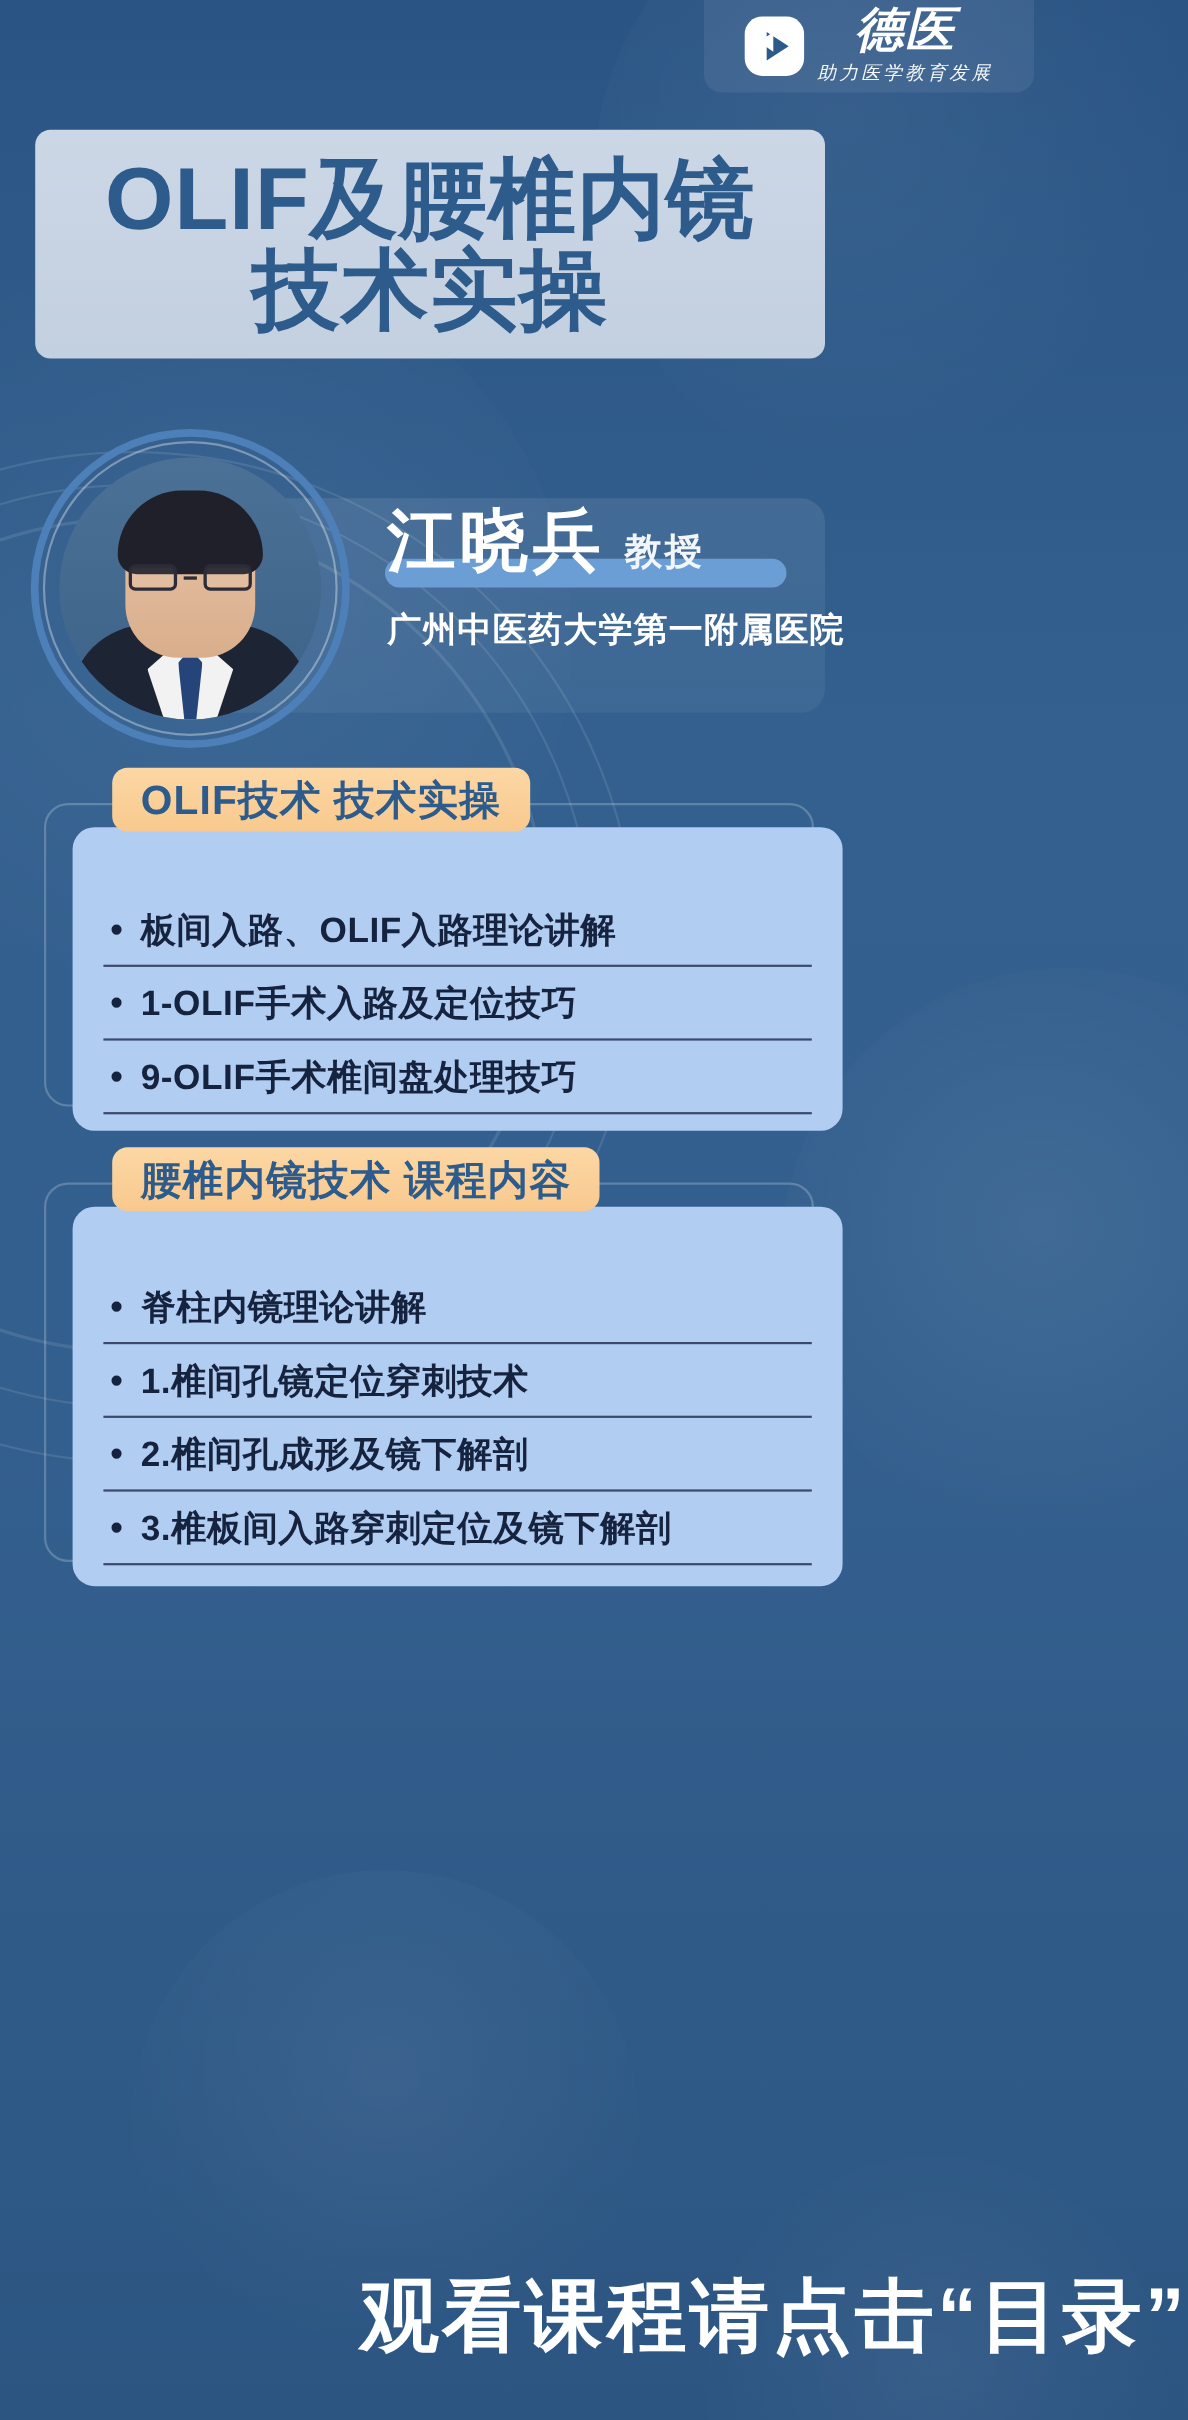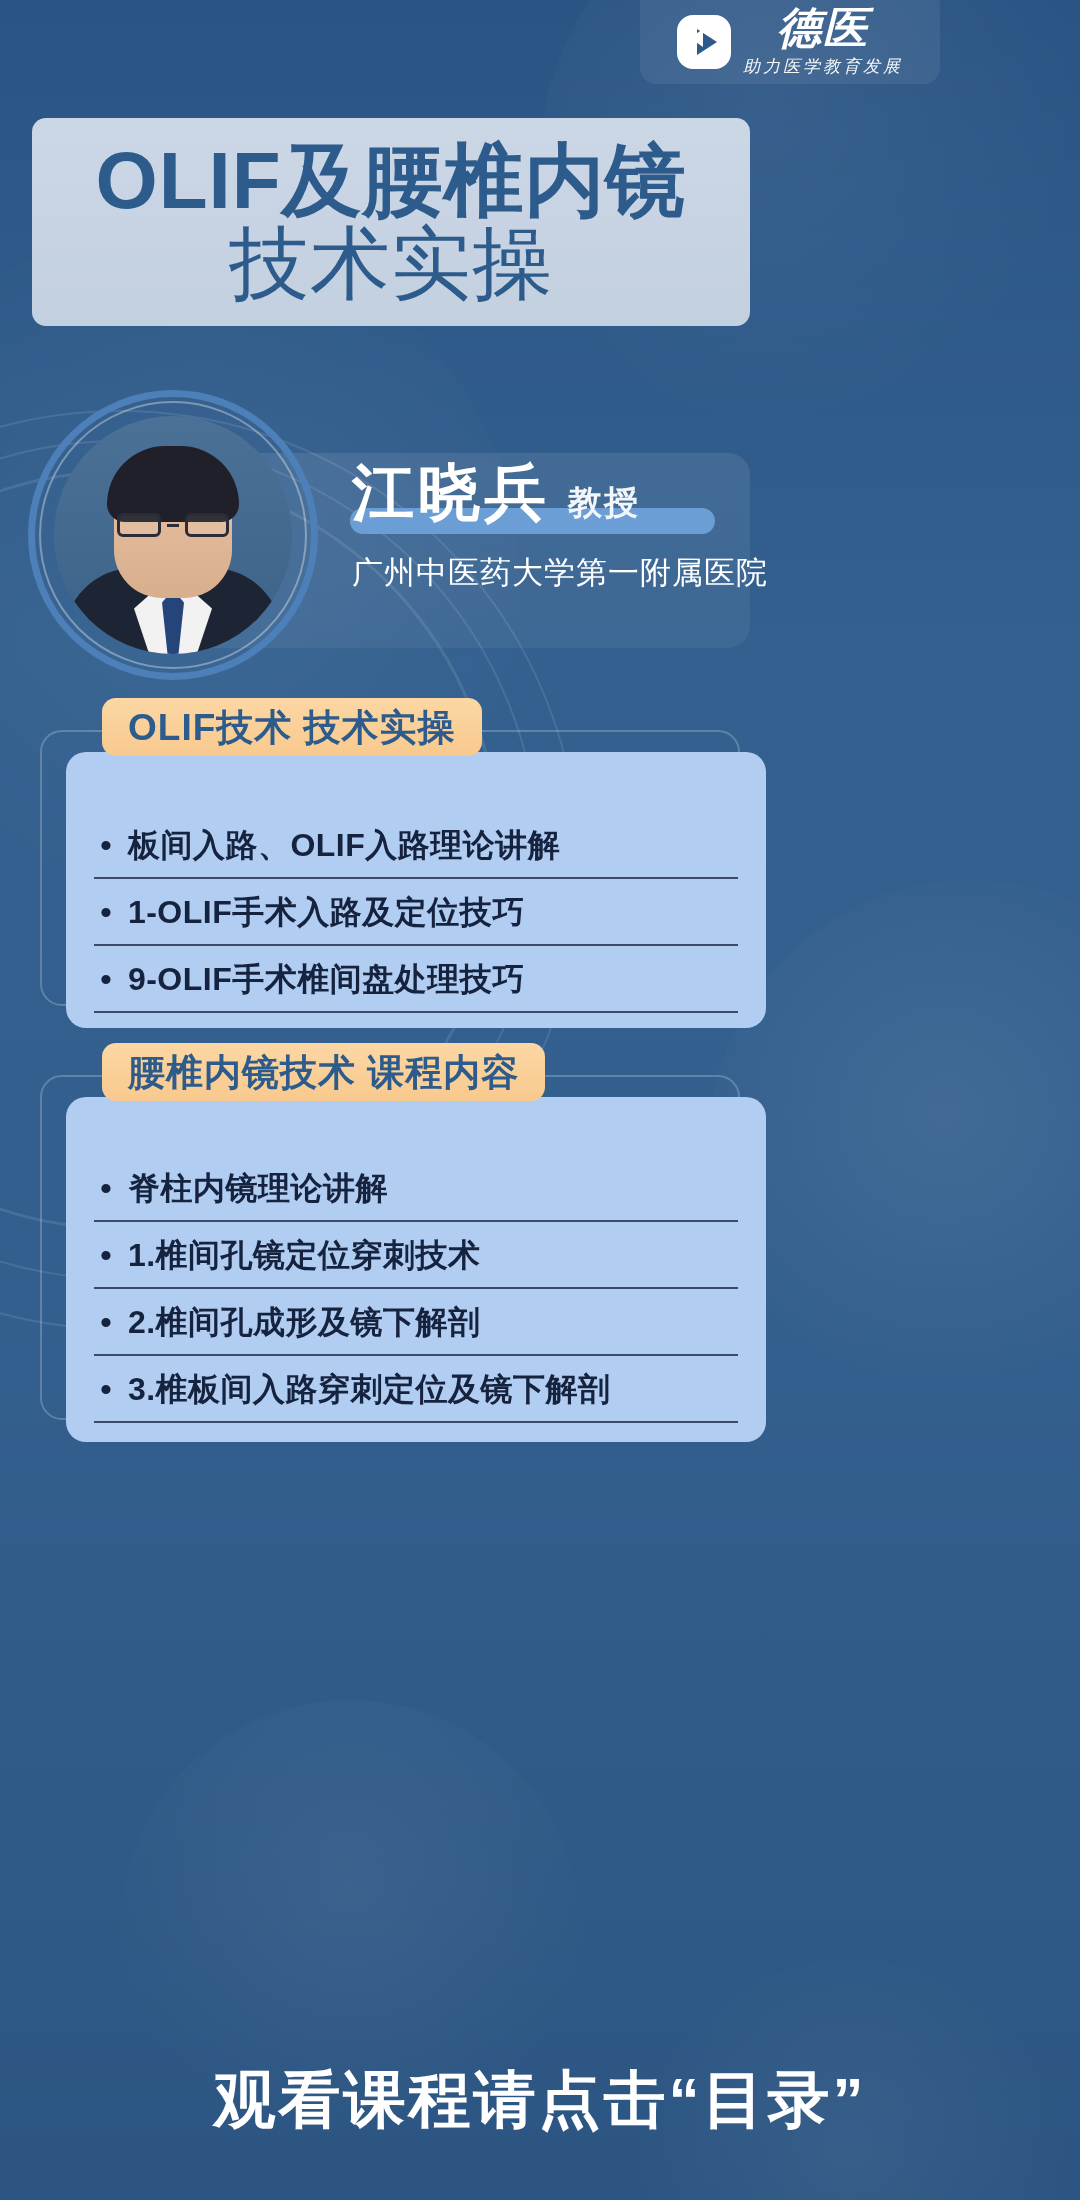--- a/index.html
+++ b/index.html
@@ -95,21 +95,21 @@
     border-radius:14px;
     display:flex; flex-direction:column;
     align-items:center; justify-content:center;
     padding:12px 10px 10px;
   }
   .title-l1{
     color:#2d5b8b; font-size:80px; font-weight:700;
     letter-spacing:1px; line-height:1.02; white-space:nowrap;
   }
   .title-l2{
-    color:#2d5b8b; font-size:80px; font-weight:400;
+    color:#2d5b8b; font-size:80px; font-weight:700;
     letter-spacing:1px; line-height:1.05; white-space:nowrap;
   }
 
   
   .speaker-panel{
     position:absolute; left:140px; top:453px;
     width:610px; height:195px;
     background:linear-gradient(180deg,rgba(255,255,255,.09),rgba(255,255,255,.05));
     border-radius:22px;
   }
@@ -184,21 +184,21 @@
     color:#f2f6fb; font-size:34px; font-weight:600; letter-spacing:2px; line-height:1;
     position:relative; z-index:2;
   }
   .name-underline{
     position:absolute; left:350px; top:508px;
     width:365px; height:26px;
     background:#6c9ed6; border-radius:13px; z-index:1;
   }
   .speaker-org{
     position:absolute; left:352px; top:552px;
-    color:#fff; font-size:31px; font-weight:400; letter-spacing:1px;
+    color:#fff; font-size:31px; font-weight:700; letter-spacing:1px;
     white-space:nowrap;
   }
 
   
   .section{
     position:absolute; left:40px; width:700px;
   }
   .sec-outline{
     position:absolute; left:0; top:0; width:700px;
     border:2px solid rgba(255,255,255,.22);
@@ -237,22 +237,22 @@
     margin-right:16px; flex:0 0 auto;
   }
   .item-text{
     color:#16233f; font-size:32px; font-weight:700; letter-spacing:.5px;
     white-space:nowrap; line-height:1;
   }
 
   
   .footer-cta{
     position:absolute; left:0; top:2058px; width:1080px;
-    text-align:center;
-    color:#ffffff; font-size:62px; font-weight:700; letter-spacing:3px;
+    text-align:right;
+    color:#ffffff; font-size:72px; font-weight:700; letter-spacing:3px;
     white-space:nowrap;
   }
 </style>
 </head>
 <body>
 
 <div id="poster">
   <div class="bg-base"></div>
   <div class="bg-blob blob-a"></div>
   <div class="bg-blob blob-b"></div>

